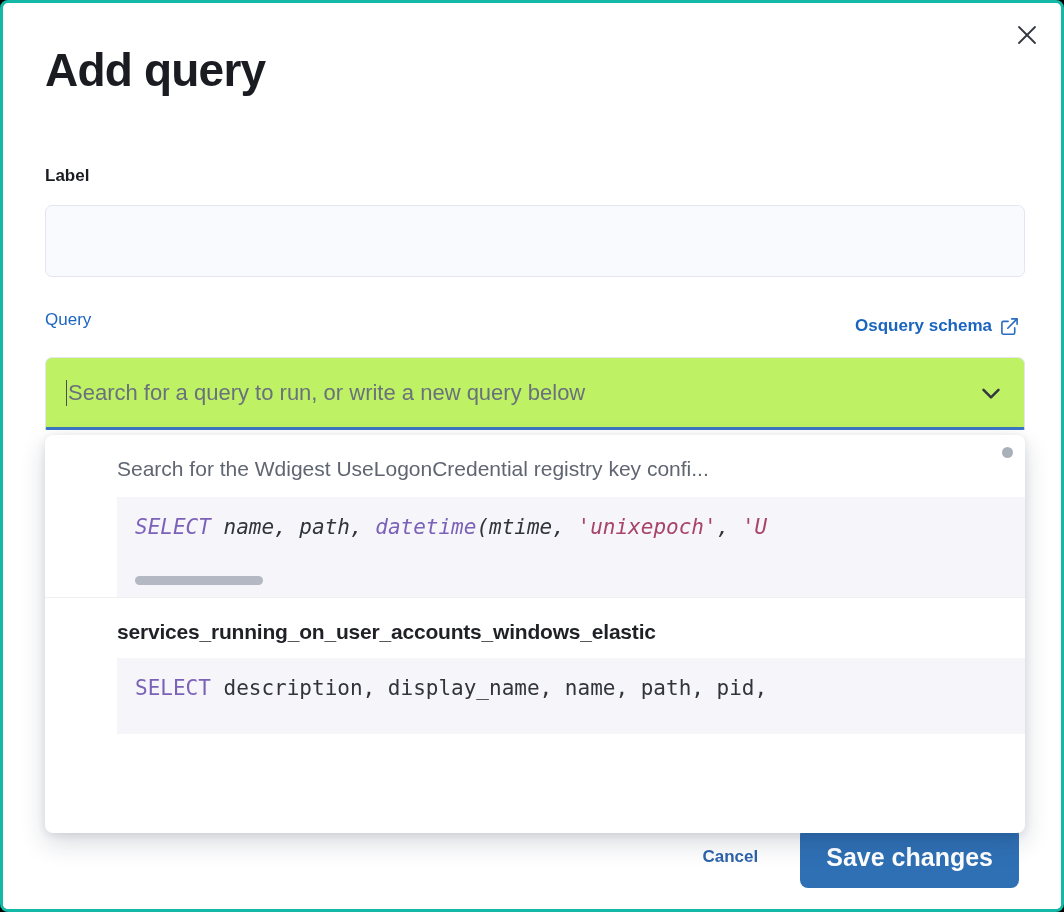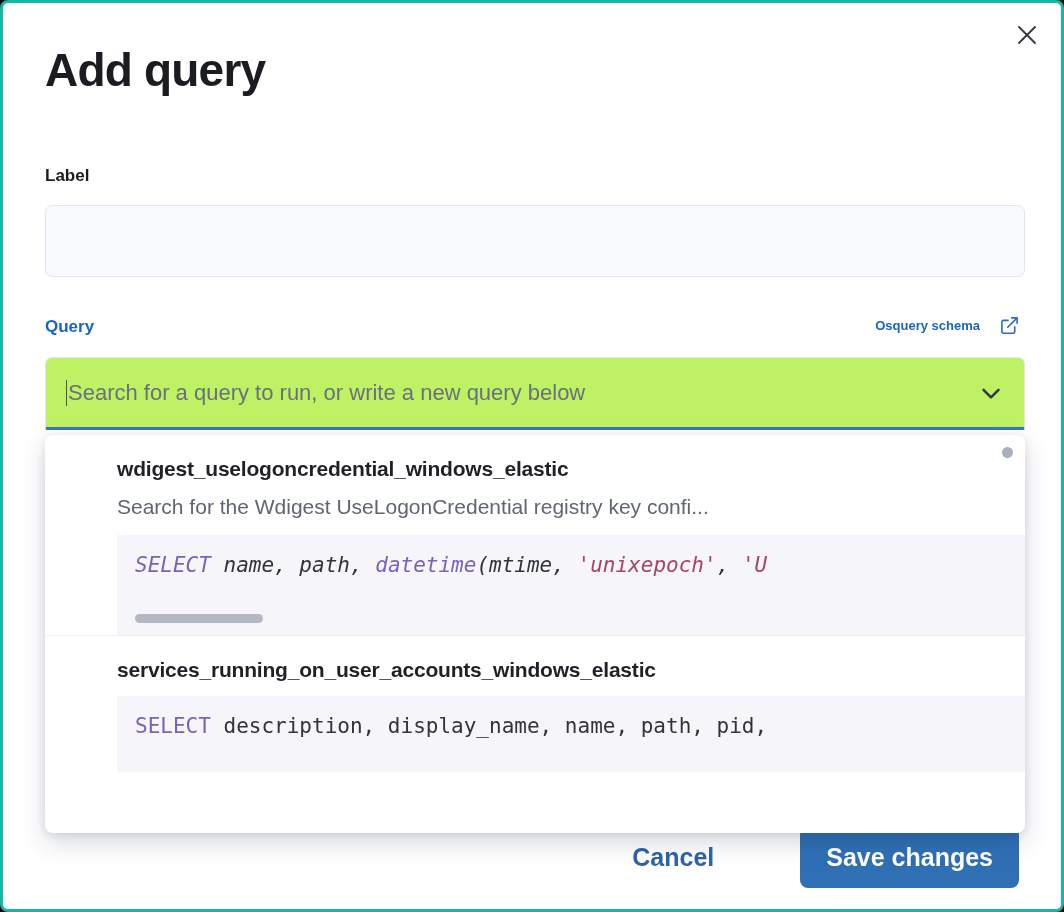--- a/index.html
+++ b/index.html
@@ -79,33 +79,33 @@
     font-size: 17px;
     color: #1a1c21;
     padding: 0 16px;
     outline: none;
   }
 
   
   .query-label {
     position: absolute;
     left: 42px;
-    top: 314px;
-    font-size: 17px;
-    font-weight: 700;
+    top: 307px;
+    font-size: 17px;
+    font-weight: 400;
     color: #1a65c0;
   }
   .schema-link {
     position: absolute;
     right: 42px;
     top: 313px;
     display: flex;
     align-items: center;
-    gap: 20px;
-    font-size: 13px;
+    gap: 8px;
+    font-size: 17px;
     font-weight: 700;
     color: #1a65c0;
     text-decoration: none;
     cursor: pointer;
   }
   .schema-link svg { display: block; }
 
   
   .combo {
     position: absolute;
@@ -229,37 +229,36 @@
     justify-content: flex-end;
     gap: 38px;
     padding-right: 42px;
     box-sizing: border-box;
     background: #ffffff;
   }
   .btn-cancel {
     background: none;
     border: none;
     font-family: "Liberation Sans", sans-serif;
-    font-size: 25px;
+    font-size: 17px;
     font-weight: 600;
     color: #2e64ab;
     cursor: pointer;
     padding: 6px 4px;
   }
   .btn-save {
     background: #2f70b5;
     border: none;
     border-radius: 8px;
     font-family: "Liberation Sans", sans-serif;
     font-size: 25px;
     font-weight: 600;
     color: #ffffff;
     padding: 16px 26px;
     cursor: pointer;
-    margin-left: 44px;
   }
 </style>
 </head>
 <body>
 
 <div class="modal">
 
   <button class="close-btn">
     <span>
       <svg width="24" height="24" viewBox="0 0 24 24" fill="none" stroke="#34373f" stroke-width="1.8" stroke-linecap="round">
@@ -299,21 +298,20 @@
 
   <div class="footer">
     <button class="btn-cancel">Cancel</button>
     <button class="btn-save">Save changes</button>
   </div>
 
   <div class="dropdown">
     <div class="scroll-dot"></div>
     <div id="options-host">
         <div class="option">
-          <div class="option-title">wdigest_uselogoncredential_windows_elastic</div>
           <div class="option-desc">Search for the Wdigest UseLogonCredential registry key confi...</div>
           <div class="code-block tall"><span class="tok-kw">SELECT</span><span> name, path, </span><span class="tok-fn">datetime</span><span>(mtime, </span><span class="tok-str">'unixepoch'</span><span>, </span><span class="tok-str">'U</span><div class="code-scroll"></div></div>
         </div>
         <div class="option">
           <div class="option-title">services_running_on_user_accounts_windows_elastic</div>
           <div class="code-block"><span class="tok-kw">SELECT</span><span> description, display_name, name, path, pid,</span></div>
         </div>
       </div>
   </div>
 

